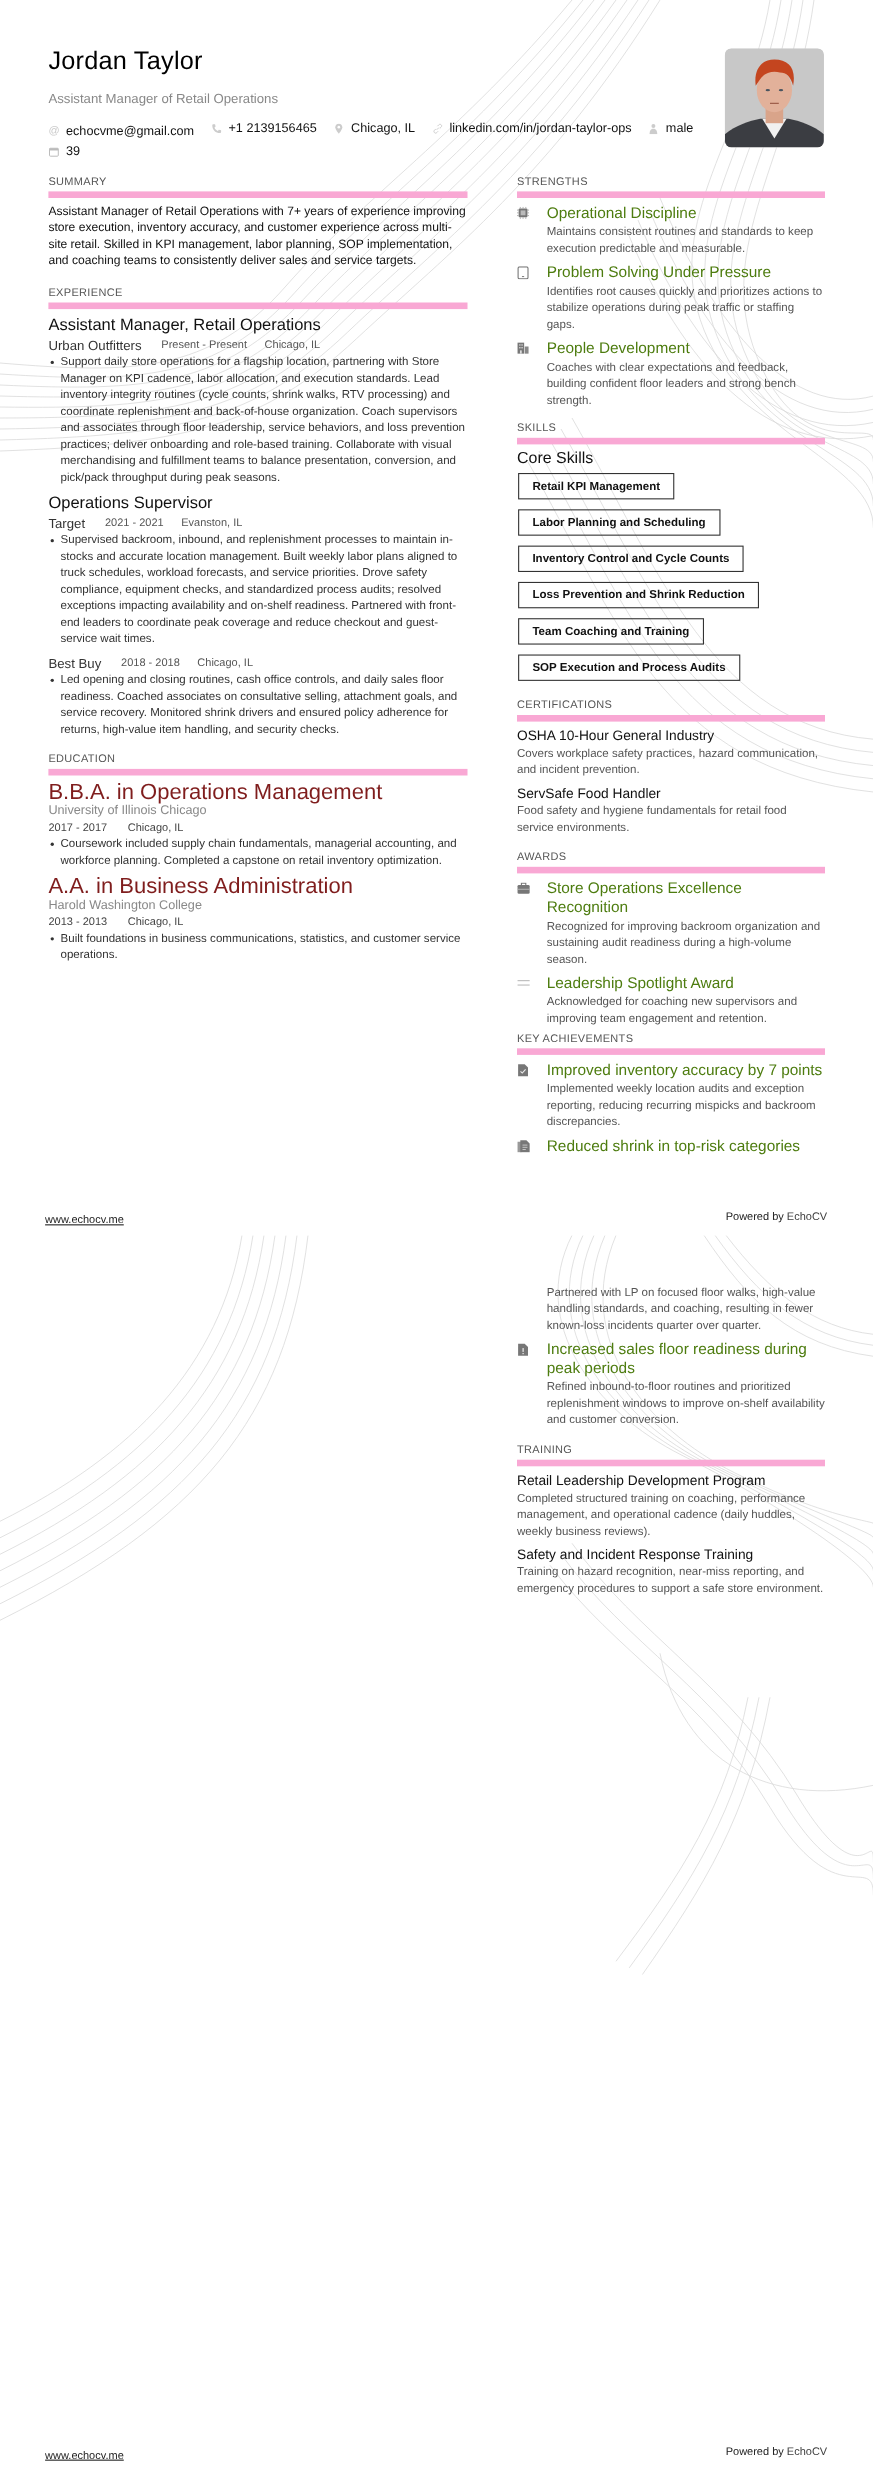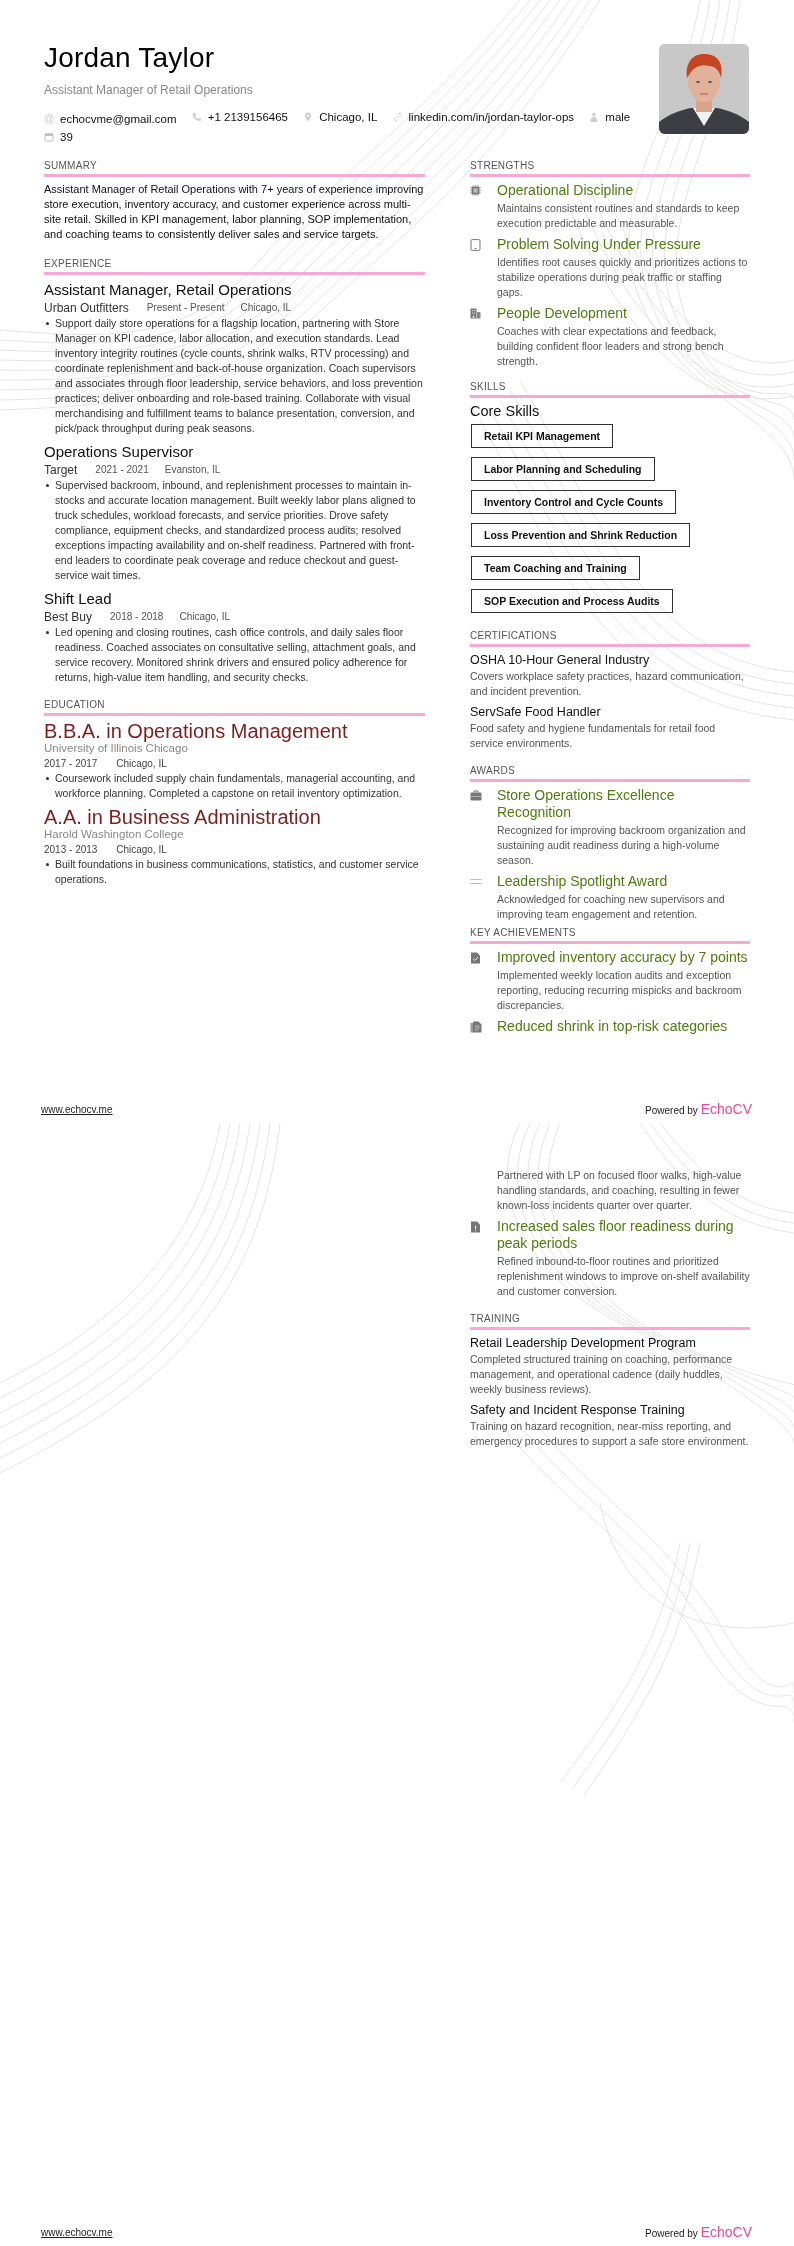--- a/index.html
+++ b/index.html
@@ -8,32 +8,32 @@
 
   .page { position: absolute; left: 0; width: 794px; background: #fff; overflow: hidden; }
   .page1 { top: 0; height: 1123px; }
   .page2 { top: 1123px; height: 1123px; }
 
   .waves { position: absolute; left: 0; top: 0; width: 794px; height: 1123px; pointer-events: none; }
 
   .content { position: absolute; left: 0; top: 0; width: 794px; }
 
   
-  .name { position: absolute; left: 44px; top: 42px; font-size: 28px; font-weight: 400; color: #000; letter-spacing: 0.2px; }
+  .name { position: absolute; left: 44px; top: 42px; font-size: 23px; font-weight: 400; color: #000; letter-spacing: 0.2px; }
   .role { position: absolute; left: 44px; top: 83px; font-size: 12px; color: #888; }
   .contacts { position: absolute; left: 44px; top: 108px; width: 600px; font-size: 11.5px; color: #111; line-height: 18px; }
   .contact { display: inline-flex; align-items: center; margin-right: 12px; white-space: nowrap; }
   .contact .ic { display: inline-block; width: 10px; height: 10px; margin-right: 6px; color: #ccc; font-size: 10px; line-height: 10px; text-align: center; }
   .photo { position: absolute; left: 659px; top: 44px; width: 90px; height: 90px; border-radius: 6px; overflow: hidden; background: #c9c9c9; }
 
   
   .col-left { position: absolute; left: 44px; width: 381px; }
   .col-right { position: absolute; left: 470px; width: 280px; }
 
-  .sec-title { font-size: 10px; color: #555; letter-spacing: 0.3px; text-transform: uppercase; padding-bottom: 3px; border-bottom: 3px solid #f9a8d4; margin-bottom: 5px; }
+  .sec-title { font-size: 10px; color: #555; letter-spacing: 0.3px; text-transform: uppercase; padding-bottom: 3px; border-bottom: 6px solid #f9a8d4; margin-bottom: 5px; }
 
   .summary-text { font-size: 11px; line-height: 15px; color: #111; }
 
   .job-title { font-size: 15px; color: #111; margin-top: 2px; line-height: 20px; }
   .job-meta { display: flex; align-items: flex-end; font-size: 10px; color: #555; line-height: 16px; }
   .job-meta .company { font-size: 12px; color: #333; margin-right: 18px; }
   .job-meta .dates { margin-right: 16px; }
   .bullets { list-style: none; font-size: 10.5px; line-height: 15px; color: #333; margin-bottom: 6px; }
   .bullets li { position: relative; padding-left: 11px; }
   .bullets li::before { content: ""; position: absolute; left: 2px; top: 6px; width: 3px; height: 3px; border-radius: 50%; background: #333; }
@@ -51,21 +51,21 @@
 
   .skills-group { font-size: 14.5px; color: #111; margin: 2px 0 5px; }
   .chip { display: inline-block; border: 1px solid #333; font-size: 10.5px; font-weight: bold; color: #111; padding: 4px 12px; margin: 0 0 9px 1px; line-height: 14px; }
   .chips { display: flex; flex-direction: column; align-items: flex-start; }
 
   .cert-title { font-size: 12.5px; color: #111; line-height: 17px; }
   .cert-desc { font-size: 10.5px; color: #555; line-height: 15px; margin-bottom: 5px; }
 
   .footer-left { position: absolute; left: 41px; font-size: 10px; color: #222; text-decoration: underline; }
   .footer-right { position: absolute; right: 42px; font-size: 10px; color: #222; }
-  .footer-right .brand { font-size: 14px; color: #ec4899; }
+  .footer-right .brand { font-size: 10px; color: #404040; }
 
   svg.glyph { display: block; }
 </style>
 </head>
 <body>
 
 <div class="page page1">
   <svg class="waves" viewBox="0 0 794 1123" preserveAspectRatio="none">
     <g fill="none" stroke="#d8d8d8" stroke-width="0.7" id="wavesA">
       <path d="M520 0 C 420 120, 330 180, 260 260 S 120 340, 0 330"></path>
@@ -190,21 +190,20 @@
             <span class="company">Target</span>
             <span class="dates">2021 - 2021</span>
             <span>Evanston, IL</span>
           </div>
           <ul class="bullets">
             <li>Supervised backroom, inbound, and replenishment processes to maintain in-stocks and accurate location management. Built weekly labor plans aligned to truck schedules, workload forecasts, and service priorities. Drove safety compliance, equipment checks, and standardized process audits; resolved exceptions impacting availability and on-shelf readiness. Partnered with front-end leaders to coordinate peak coverage and reduce checkout and guest-service wait times.</li>
           </ul>
         </div>
 
         <div>
-          <div class="job-title">Shift Lead</div>
           <div class="job-meta">
             <span class="company">Best Buy</span>
             <span class="dates">2018 - 2018</span>
             <span>Chicago, IL</span>
           </div>
           <ul class="bullets">
             <li>Led opening and closing routines, cash office controls, and daily sales floor readiness. Coached associates on consultative selling, attachment goals, and service recovery. Monitored shrink drivers and ensured policy adherence for returns, high-value item handling, and security checks.</li>
           </ul>
         </div>
       </section>

